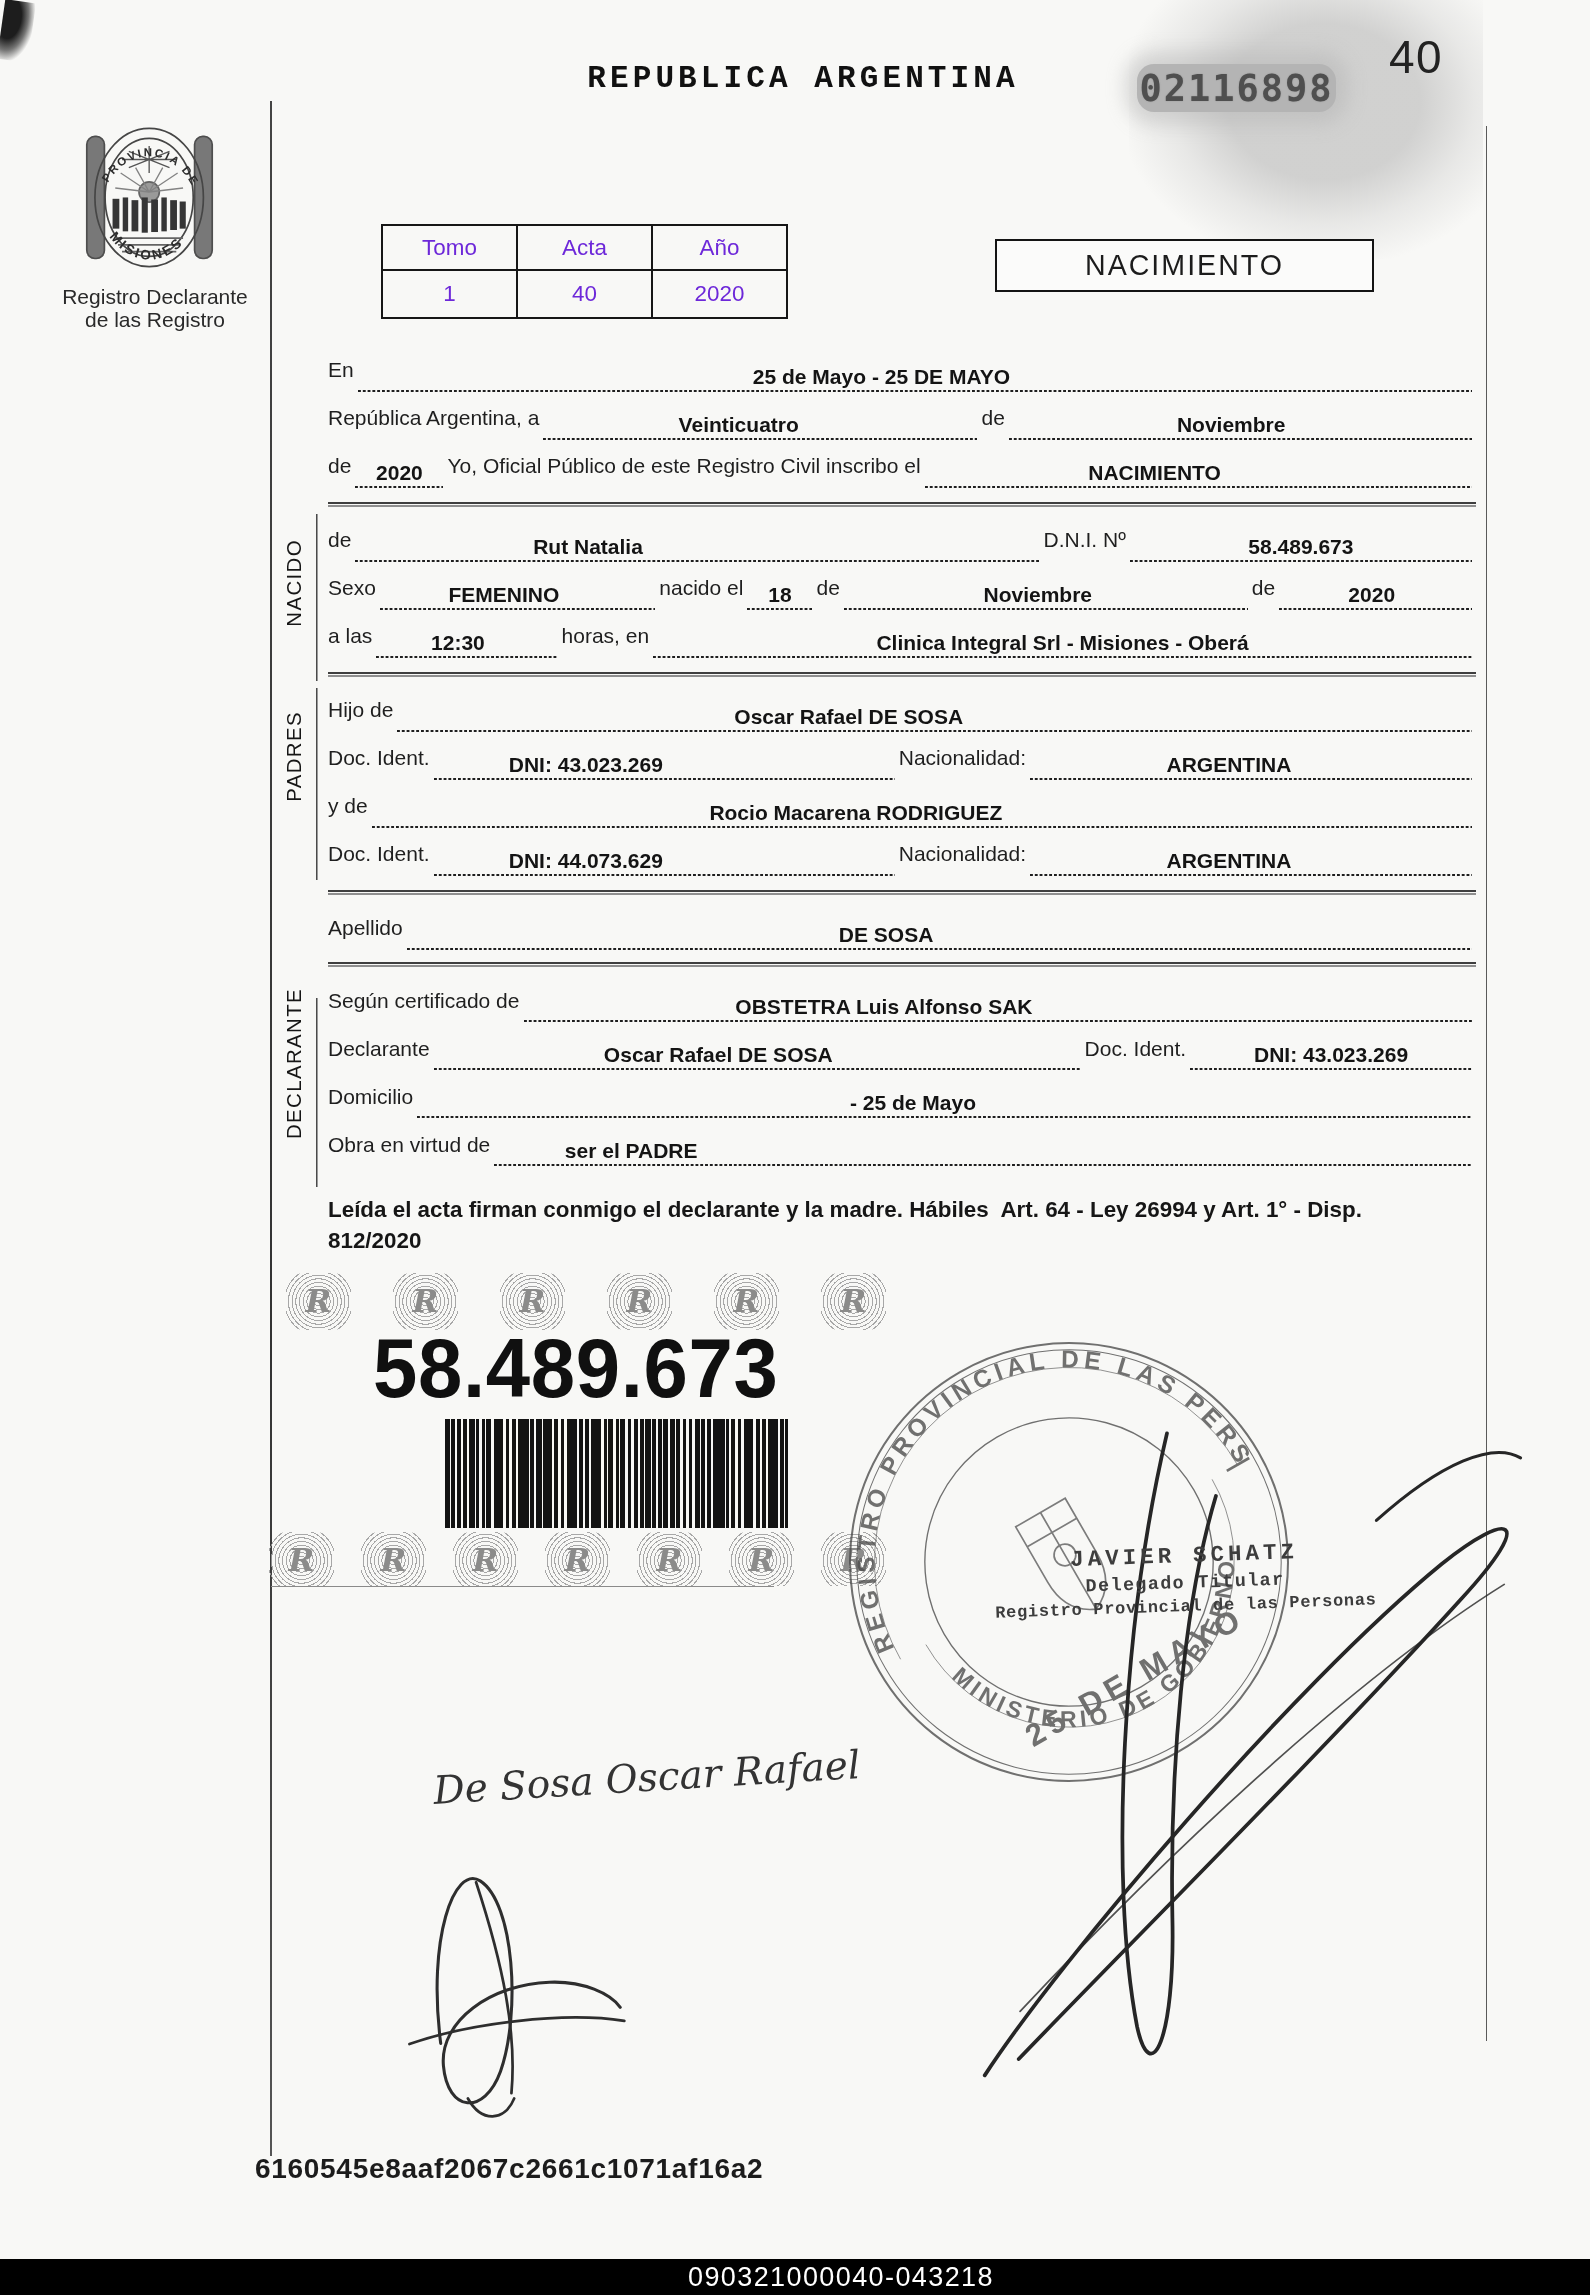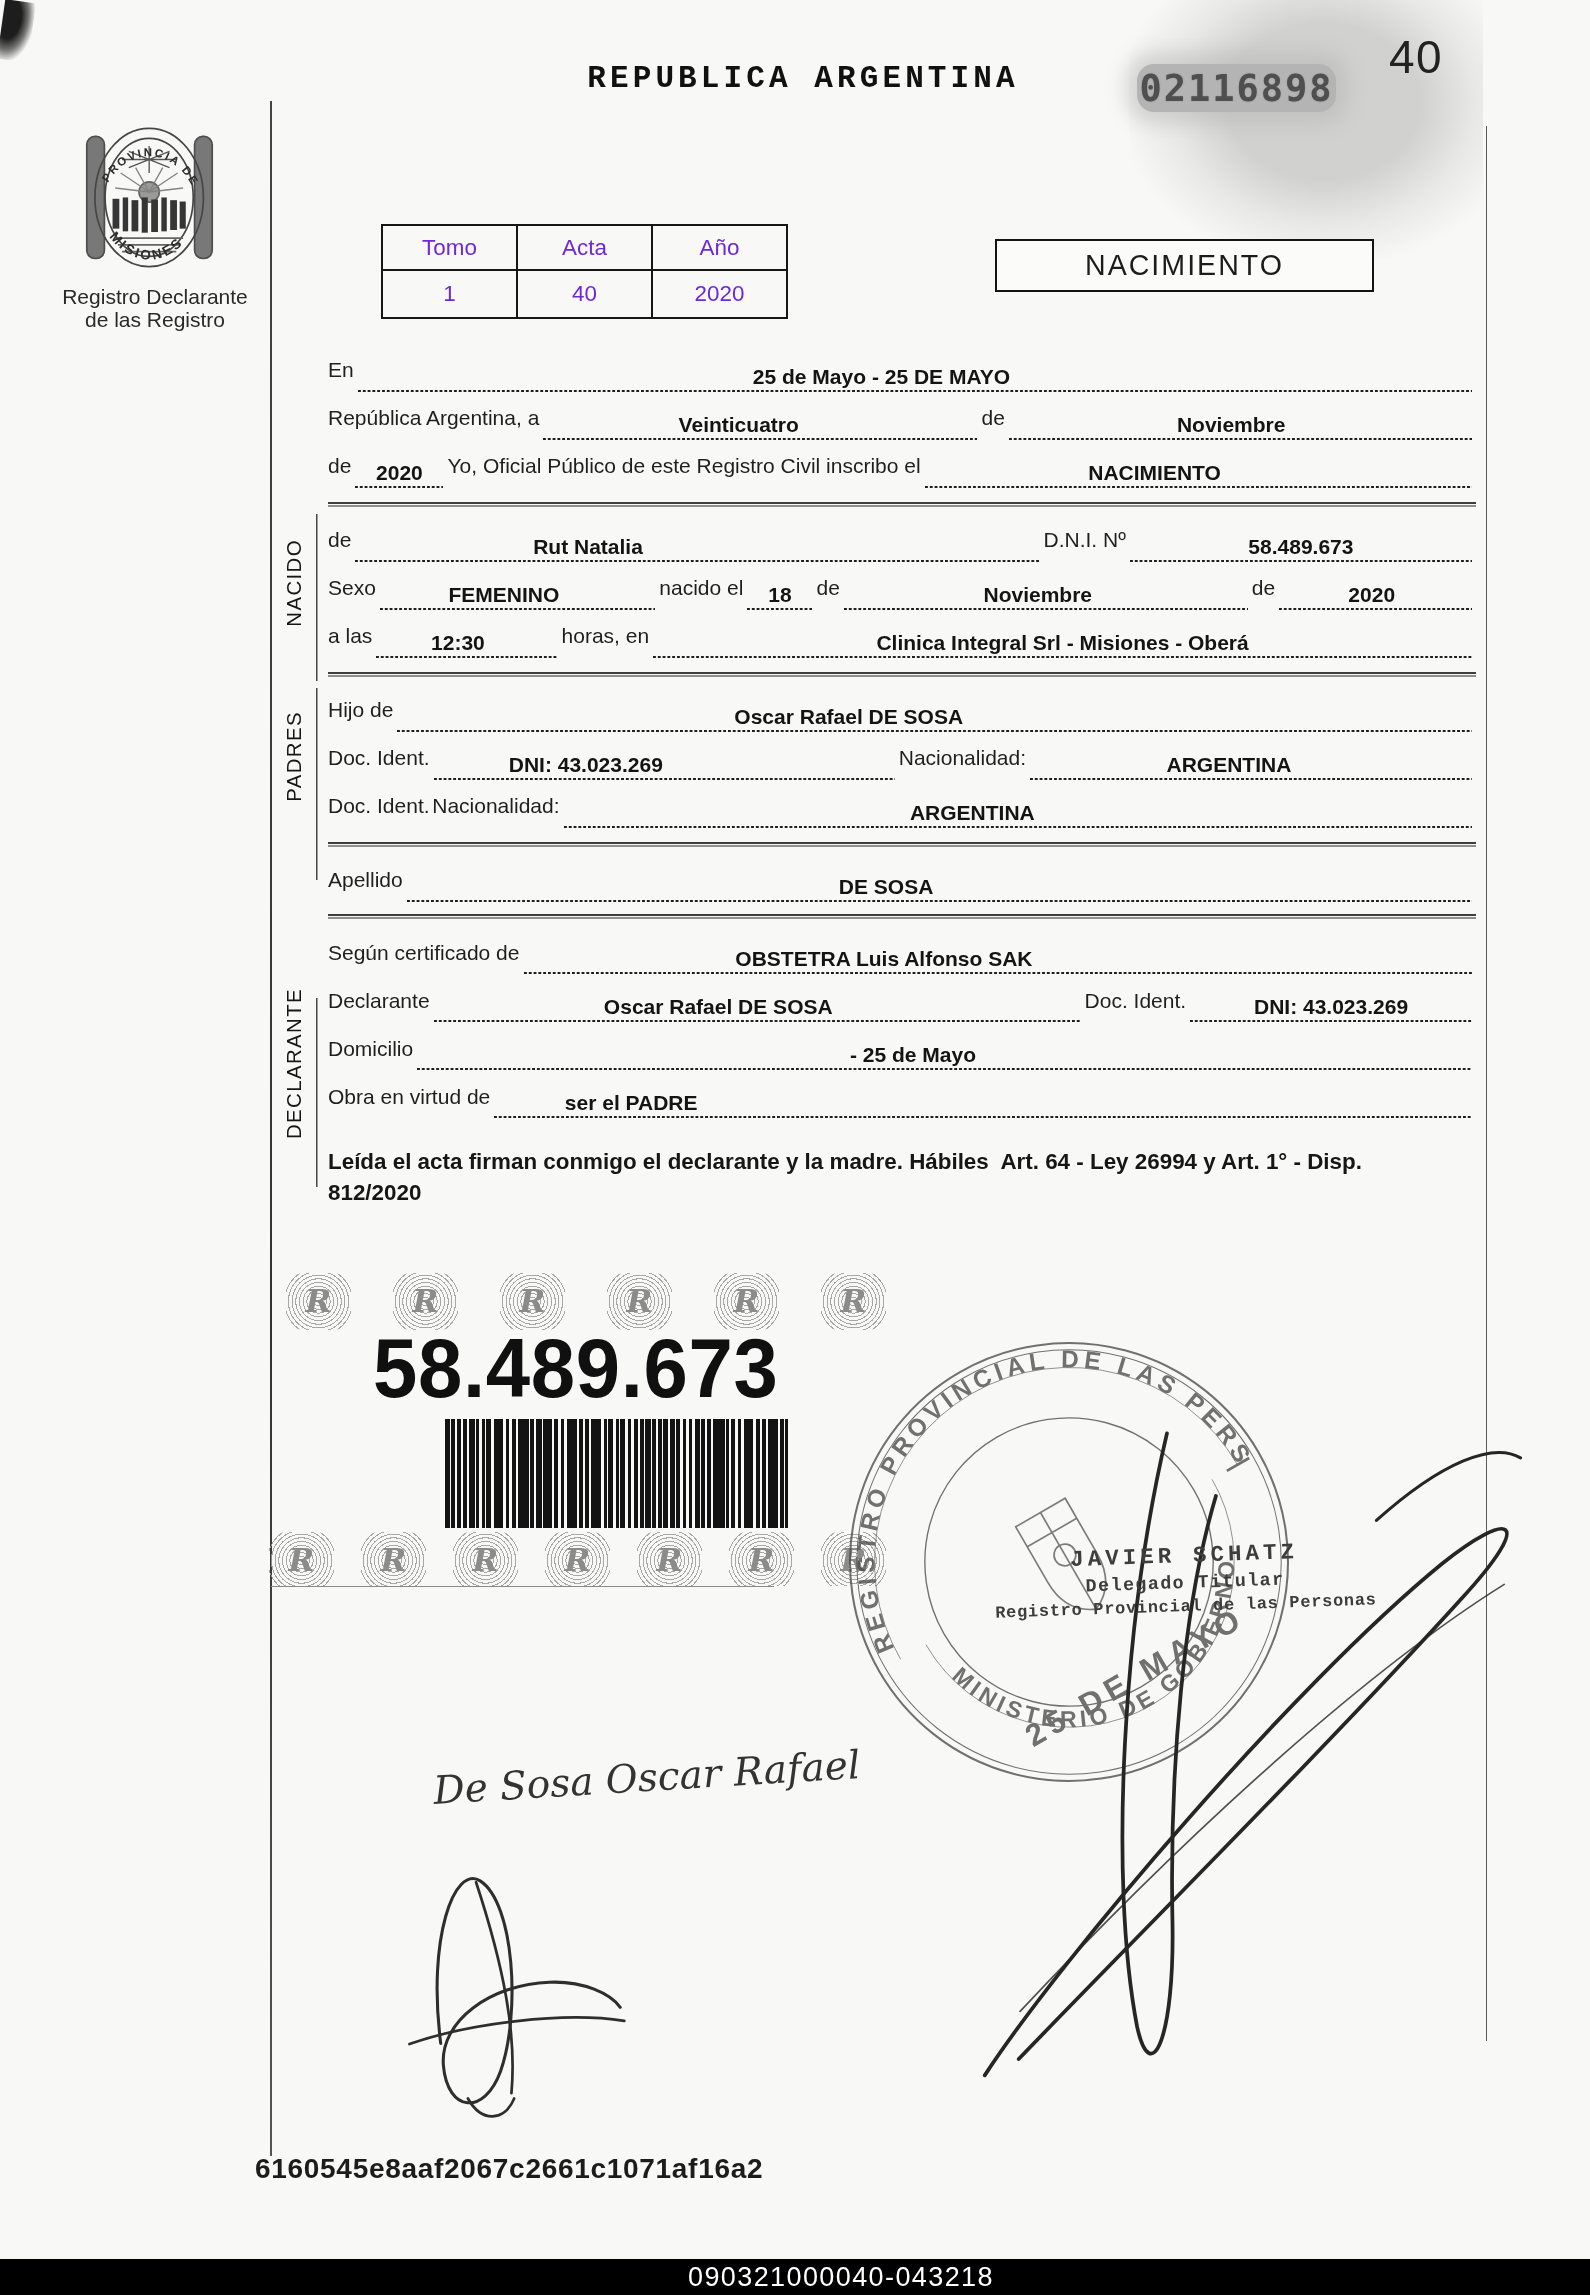--- a/index.html
+++ b/index.html
@@ -255,21 +255,30 @@
           <span class="flbl">Doc. Ident.</span>
           <span class="ffill" style="flex: 2.4 1 0px;">
             <b class="fval" style="left: 33%;">DNI: 43.023.269</b>
           </span>
           <span class="flbl">Nacionalidad:</span>
           <span class="ffill" style="flex: 2.3 1 0px;">
             <b class="fval" style="left: 45%;">ARGENTINA</b>
           </span>
         </div>
         <div class="frow">
+          <span class="flbl">y de</span>
+          <span class="ffill" style="flex: 10 1 0px;">
+            <b class="fval" style="left: 44%;">Rocio Macarena RODRIGUEZ</b>
+          </span>
+        </div>
+        <div class="frow">
           <span class="flbl">Doc. Ident.</span>
+          <span class="ffill" style="flex: 2.4 1 0px;">
+            <b class="fval" style="left: 33%;">DNI: 44.073.629</b>
+          </span>
           <span class="flbl">Nacionalidad:</span>
           <span class="ffill" style="flex: 2.3 1 0px;">
             <b class="fval" style="left: 45%;">ARGENTINA</b>
           </span>
         </div>
         <div class="fsep"></div>
         <div class="frow" style="margin-top: 6.8px;">
           <span class="flbl">Apellido</span>
           <span class="ffill" style="flex: 10 1 0px;">
             <b class="fval" style="left: 45%;">DE SOSA</b>

